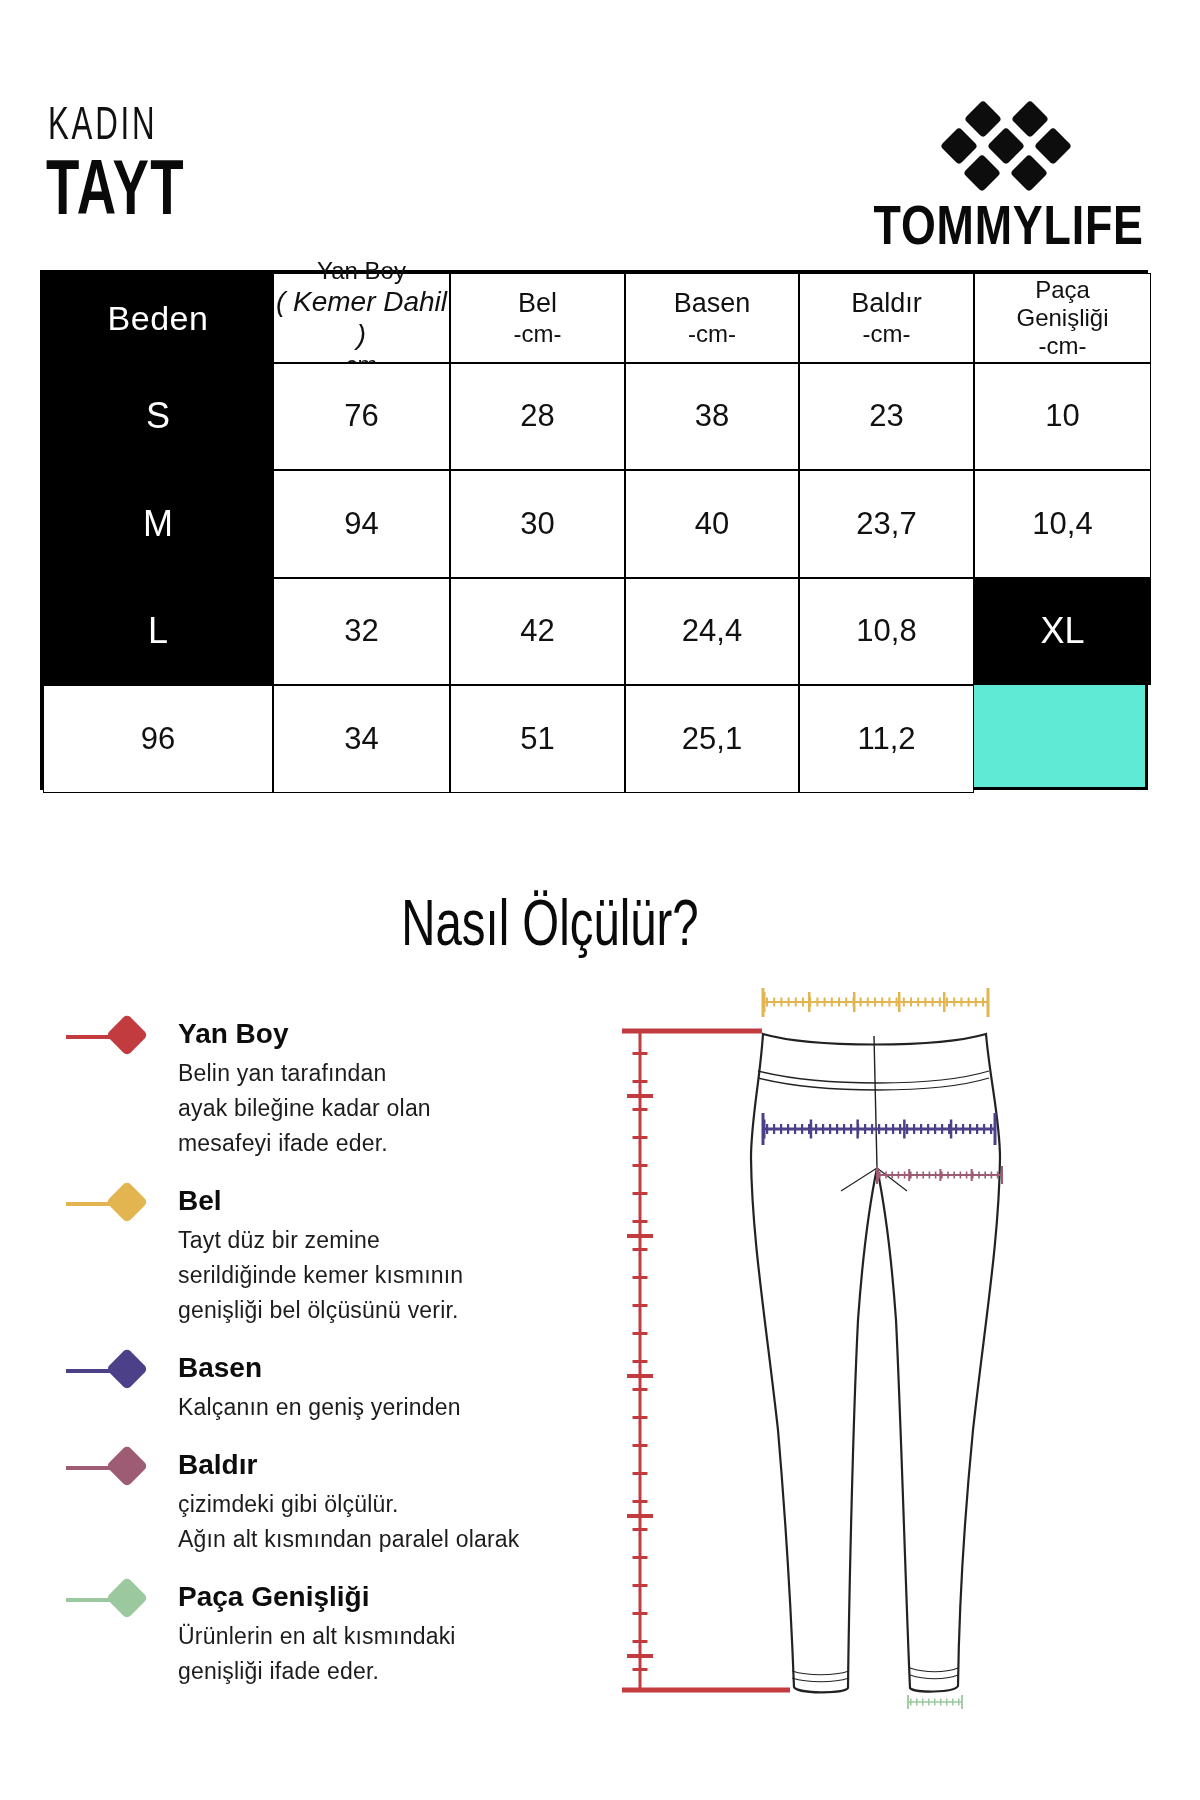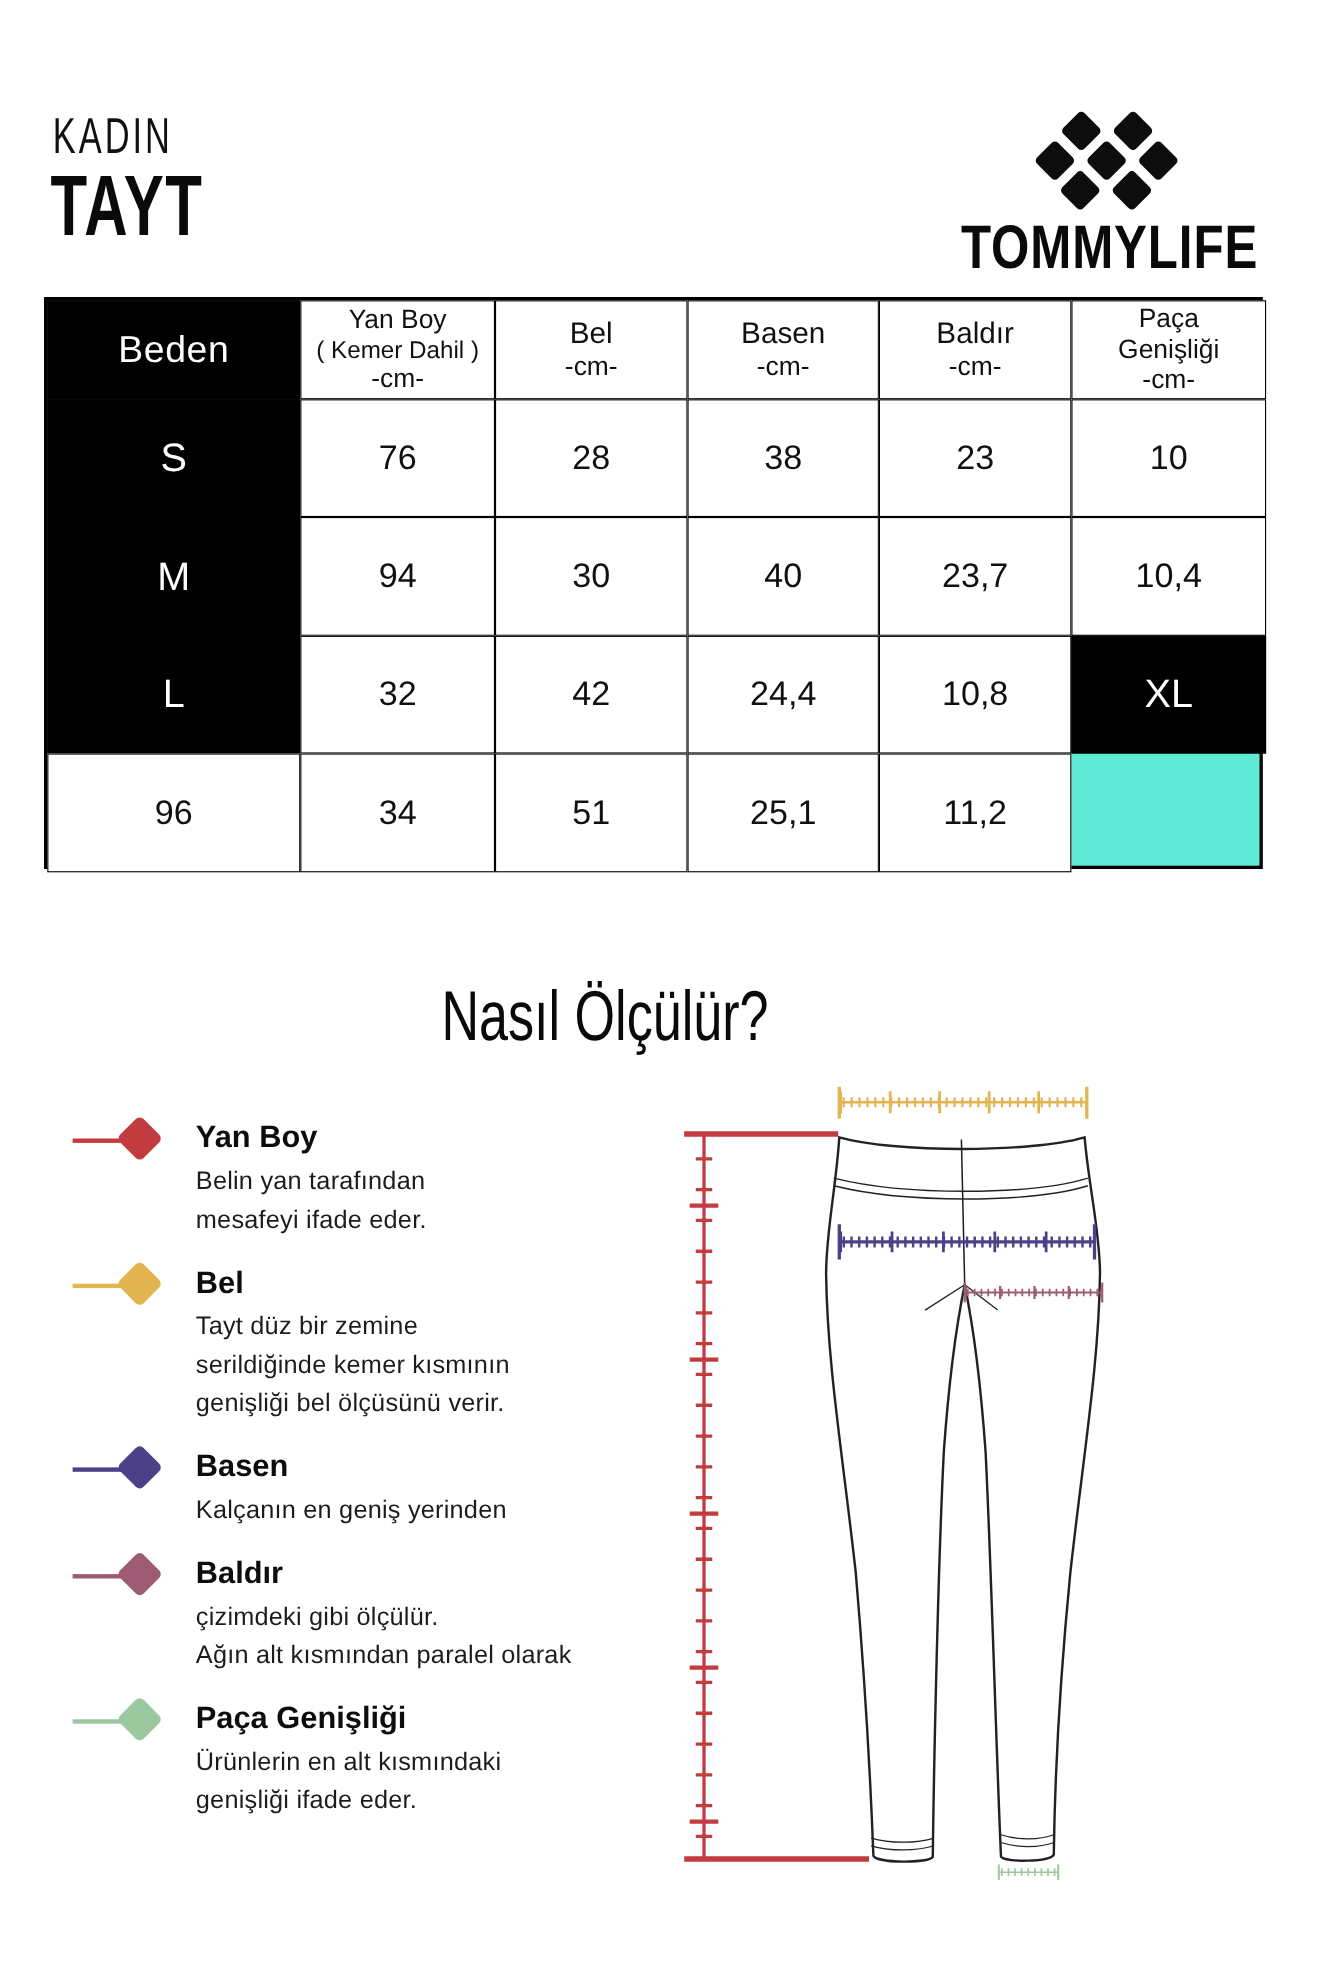--- a/index.html
+++ b/index.html
@@ -31,21 +31,21 @@
   }
   .cell{
     background:#fff;border:1.5px solid #000;box-sizing:border-box;
     display:flex;flex-direction:column;align-items:center;justify-content:center;
     text-align:center;line-height:1.18;
   }
   .cell.dark{background:#000;color:#fff;border-color:#000;}
   .corner-label{font-size:34px;letter-spacing:.5px;}
   .col-title{font-size:27px;color:#111;}
   .col-title.small{font-size:24px;}
-  .col-sub{font-size:22px;color:#111;}
+  .col-sub{font-size:28px;color:#111;font-style:italic;}
   .col-unit{font-size:24px;color:#111;}
   .size-label{font-size:36px;}
   .value{font-size:31px;color:#111;}
   
   .measure-title{
     position:absolute;left:0;top:886px;width:1100px;text-align:center;
     font-size:64px;font-weight:500;color:#0a0a0a;
     transform:scaleX(.74);transform-origin:center top;letter-spacing:0;
   }
   .legend{position:absolute;left:62px;top:1016px;width:480px;}
@@ -192,20 +192,21 @@
 <div class="legend">
 
   <div class="legend-item c-red">
     <div class="marker">
         <span class="m-line"></span>
         <span class="m-diamond"></span>
       </div>
     <div class="legend-text">
       <div class="legend-name">Yan Boy</div>
       <div class="legend-line">Belin yan tarafından</div>
+      <div class="legend-line">ayak bileğine kadar olan</div>
       <div class="legend-line">mesafeyi ifade eder.</div>
     </div>
   </div>
 
   <div class="legend-item c-gold">
     <div class="marker">
         <span class="m-line"></span>
         <span class="m-diamond"></span>
       </div>
     <div class="legend-text">

